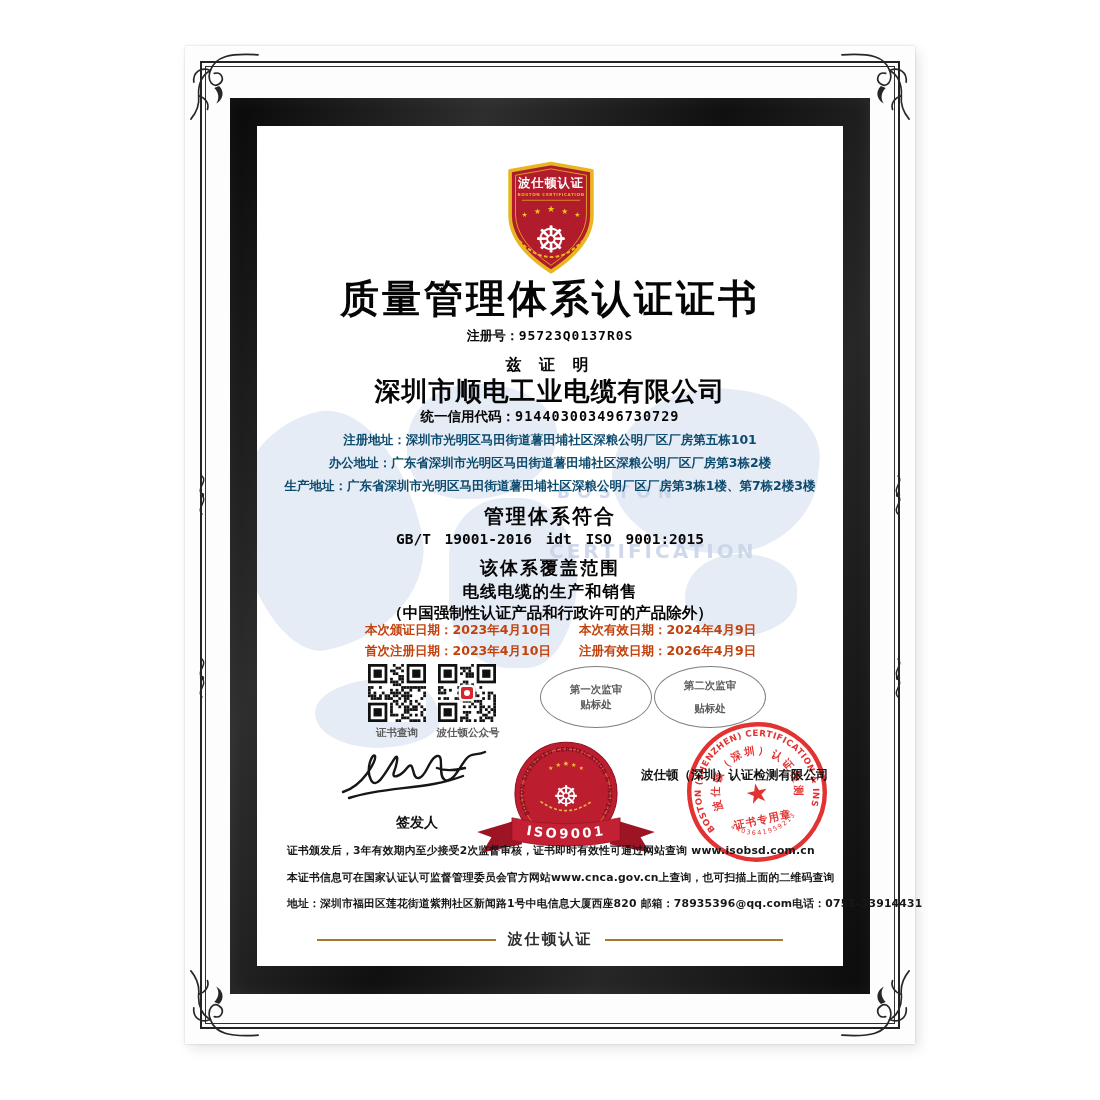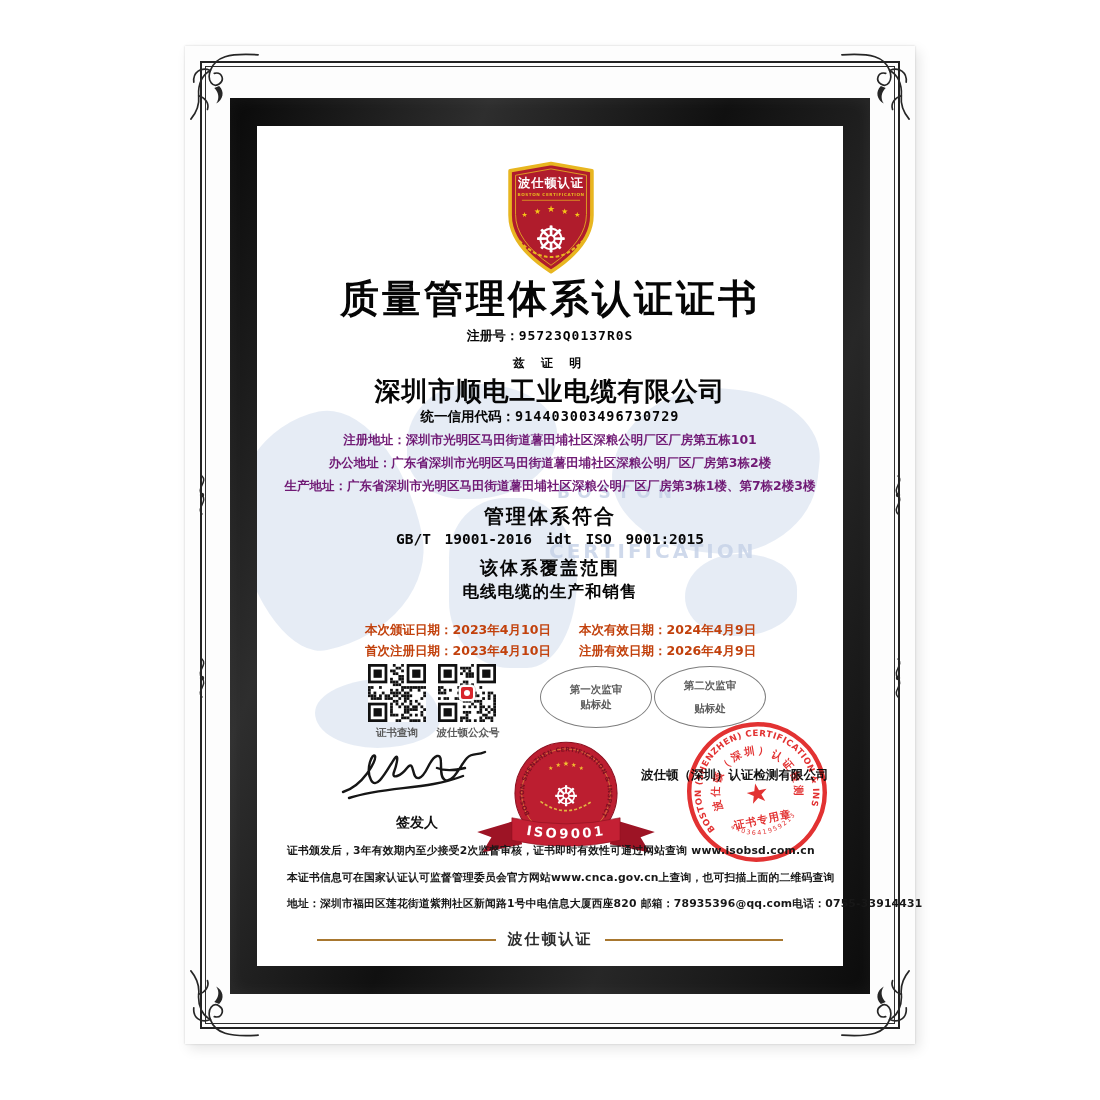--- a/index.html
+++ b/index.html
@@ -43,24 +43,24 @@
   .wm-t { position:absolute; font-weight:900; color:#c7d3e8; opacity:.85; }
   .wm-t1 { left:300px; top:356px; font-size:17px; letter-spacing:7px; }
   .wm-t2 { left:292px; top:390px; font-size:20px; letter-spacing:3px;margin-top:23px; }
 
   
   .row { position:absolute; left:0; right:0; text-align:center; color:#060606; }
   .shield { position:absolute; left:244px; top:32px; width:100px; height:120px; }
   .title { top:146px; font-size:39px; font-weight:900; letter-spacing:3px; }
   .reg { top:201px; font-size:13px; font-weight:700; }
   .mono { font-family:"DejaVu Sans Mono","Liberation Mono",monospace; font-weight:700; letter-spacing:1px; }
-  .certify { top:229px; font-size:12px; font-weight:700; letter-spacing:6px; }
+  .certify { top:229px; font-size:16px; font-weight:700; letter-spacing:6px; }
   .company { top:248px; font-size:26px; font-weight:900; letter-spacing:1px; }
   .credit { top:282px; font-size:13.5px; font-weight:700; }
-  .addr { position:absolute; left:0; right:0; top:302px; text-align:center; font-size:12.5px; font-weight:700; line-height:23px; color:#701a75; }
+  .addr { position:absolute; left:0; right:0; top:302px; text-align:center; font-size:12.5px; font-weight:700; line-height:23px; color:#0c4a6e; }
   .conform { top:377px; font-size:20px; font-weight:900; letter-spacing:2px; }
   .standard { top:405px; font-size:14.5px; font-family:"DejaVu Sans Mono","Liberation Mono",monospace; font-weight:700; word-spacing:5px; }
   .scope-h { top:430px; font-size:18px; font-weight:900; letter-spacing:2px; }
   .scope { top:455px; font-size:16.5px; font-weight:900; letter-spacing:1px; }
   .scope-note { top:477px; font-size:15.5px; font-weight:800; }
 
   .dates { position:absolute; left:108px; top:496px; width:430px; display:grid; grid-template-columns:214px 1fr; row-gap:4px; font-size:12.5px; font-weight:700; color:#c2410c; }
   .date-item { display:flex; white-space:nowrap; }
 
   .qr { position:absolute; width:58px; height:58px; background:#fff; }
@@ -201,20 +201,21 @@
         <div class="addr">
           <div>注册地址：深圳市光明区马田街道薯田埔社区深粮公明厂区厂房第五栋101</div>
           <div>办公地址：广东省深圳市光明区马田街道薯田埔社区深粮公明厂区厂房第3栋2楼</div>
           <div>生产地址：广东省深圳市光明区马田街道薯田埔社区深粮公明厂区厂房第3栋1楼、第7栋2楼3楼</div>
         </div>
 
         <div class="row conform">管理体系符合</div>
         <div class="row standard">GB/T 19001-2016 idt ISO 9001:2015</div>
         <div class="row scope-h">该体系覆盖范围</div>
         <div class="row scope">电线电缆的生产和销售</div>
+        <div class="row scope-note">（中国强制性认证产品和行政许可的产品除外）</div>
 
         <div class="dates">
           <div class="date-item">
               <span>本次颁证日期：</span>
               <span>2023年4月10日</span>
             </div>
           <div class="date-item">
               <span>本次有效日期：</span>
               <span>2024年4月9日</span>
             </div>

